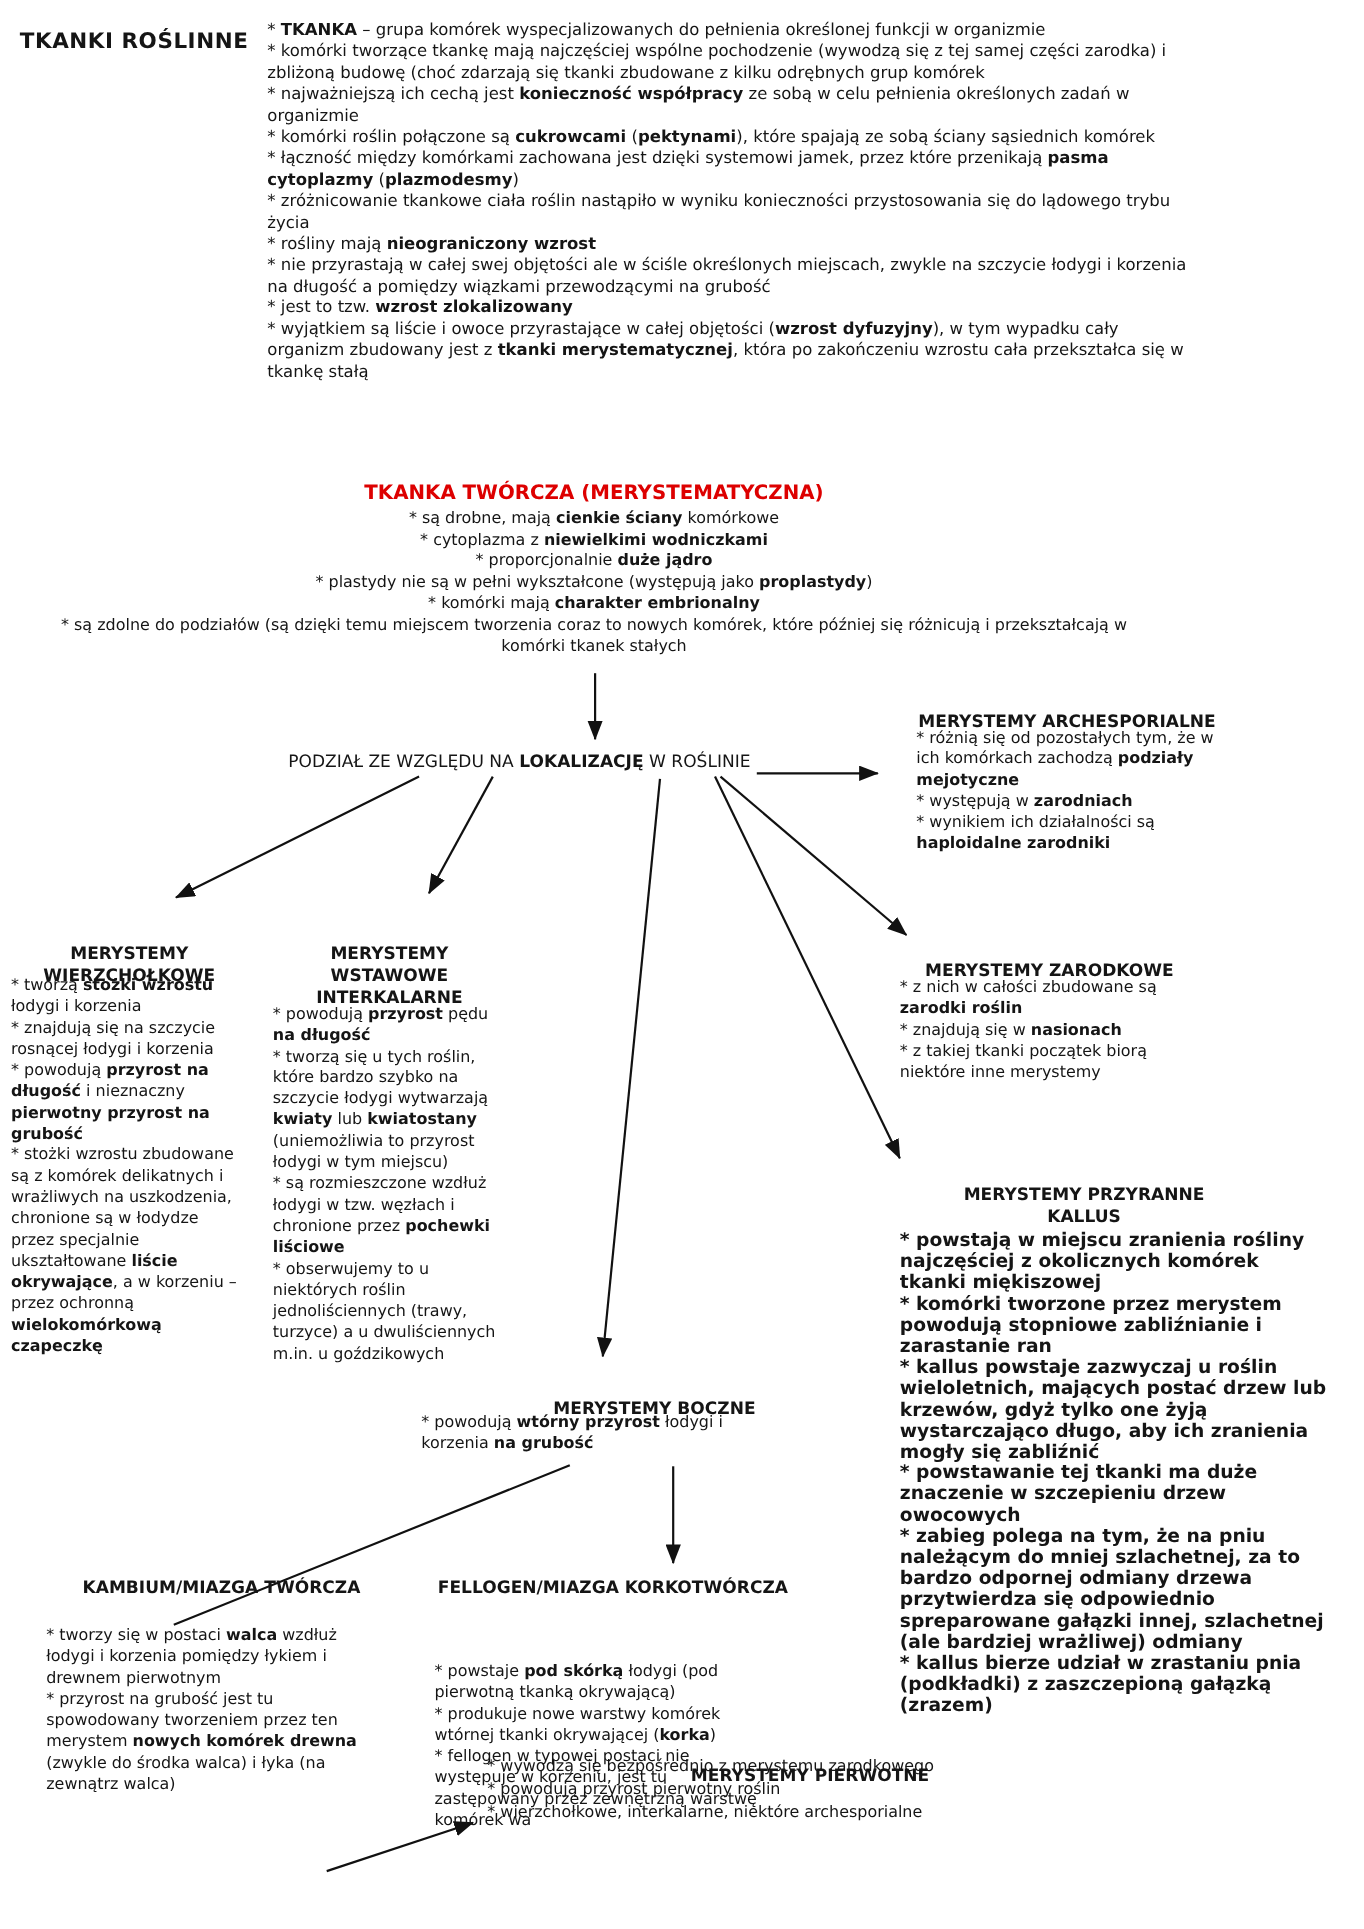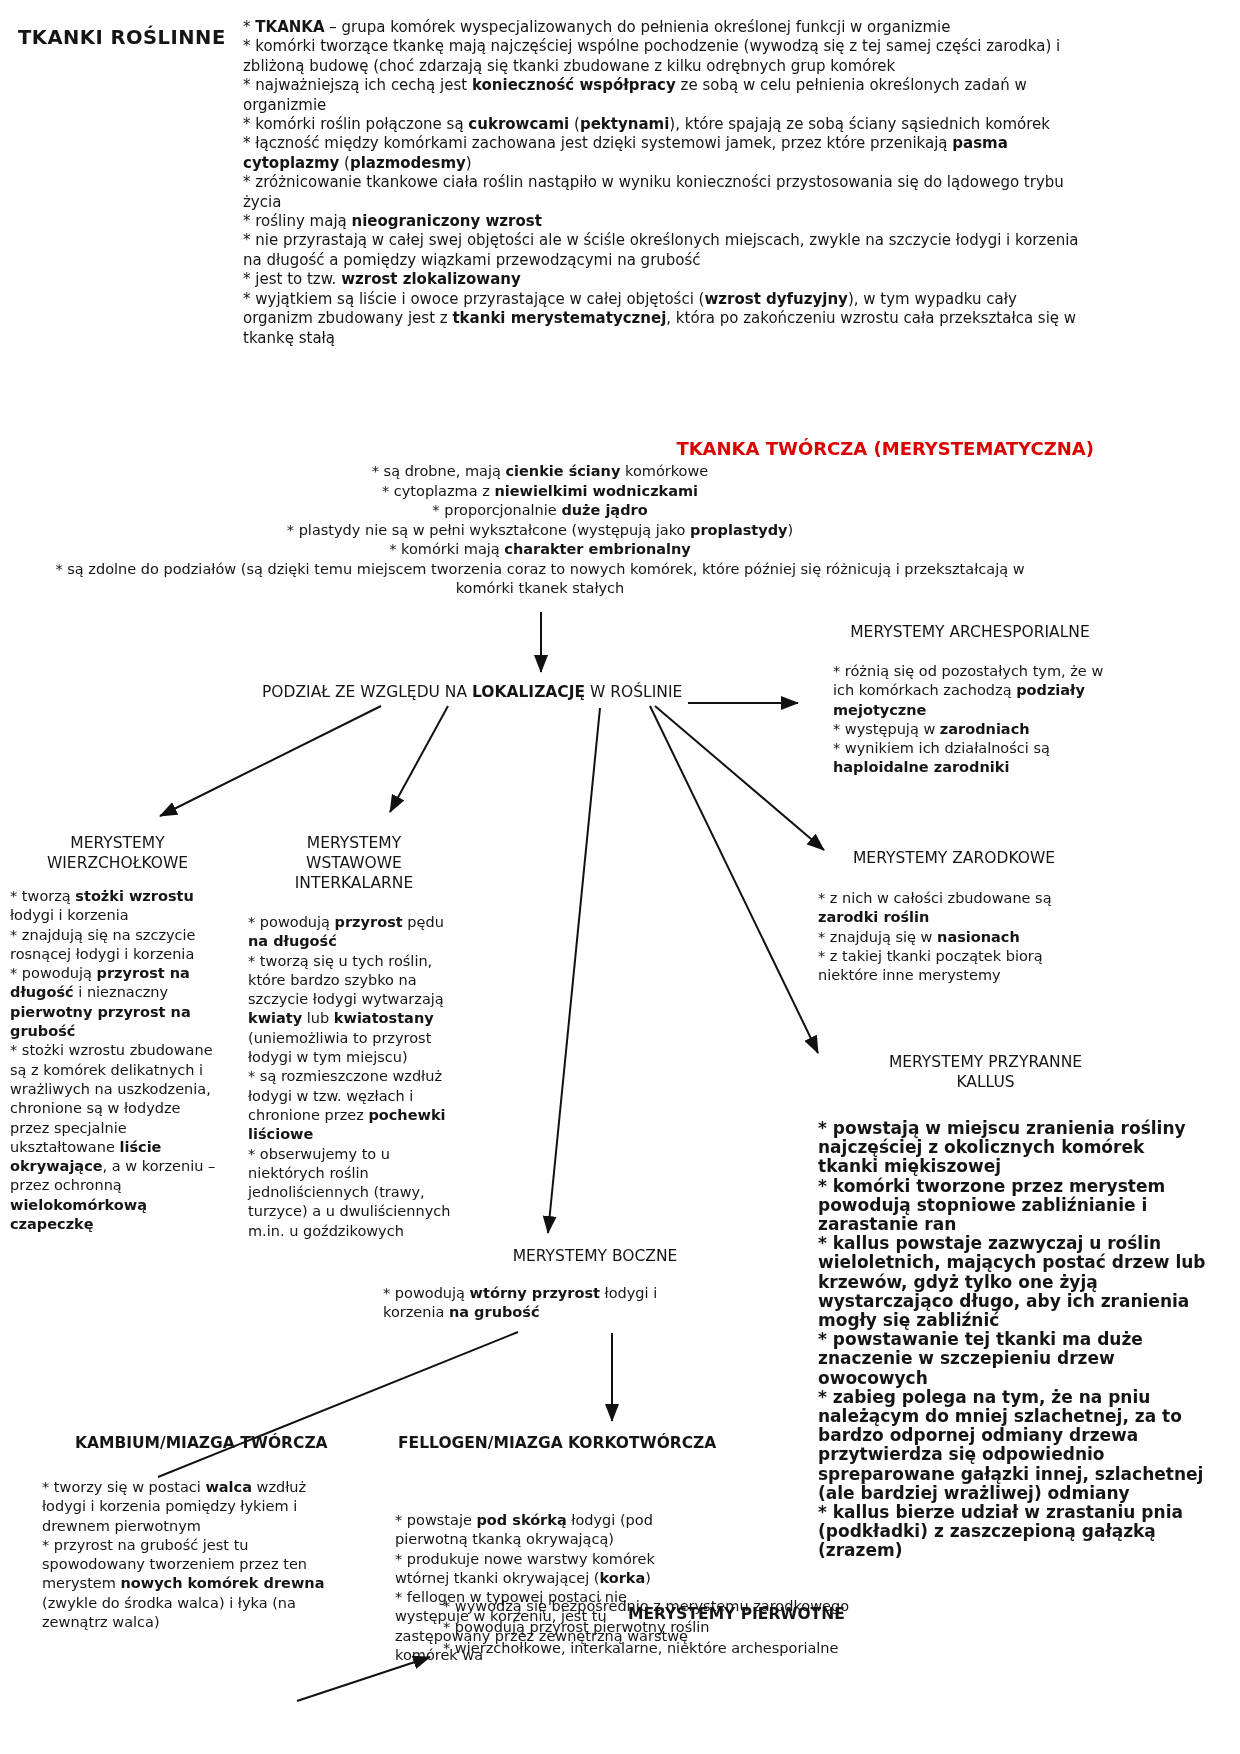--- a/index.html
+++ b/index.html
@@ -5,35 +5,35 @@
   html,body{margin:0;padding:0;}
   body{width:1240px;height:1754px;position:relative;background:#ffffff;
        font-family:"DejaVu Sans","Liberation Sans",sans-serif;color:#151515;}
   .abs{position:absolute;}
   .rich{white-space:nowrap;}
   .pgtitle{font-size:19.5px;font-weight:bold;letter-spacing:.5px;}
   .intro{font-size:15px;line-height:19.4px;}
   .redtitle{font-size:18px;font-weight:bold;text-align:center;}
   .cbullets{font-size:14.5px;line-height:19.5px;text-align:center;}
   .divlabel{font-size:15.5px;}
-  .nhead{font-size:15.5px;font-weight:normal;text-align:center;line-height:20px;}
+  .nhead{font-size:15.5px;font-weight:bold;text-align:center;line-height:20px;margin-top:24px;}
   .nheadL{font-size:15.5px;font-weight:bold;line-height:20px;}
   .nbody{font-size:14.5px;line-height:19.3px;}
   .nbody2{font-size:17px;line-height:19.2px;font-weight:bold;}
   .nbody3{font-size:14.5px;line-height:21px;}
   svg.arrows{position:absolute;left:0;top:0;pointer-events:none;}
 </style>
 </head>
 <body>
 
 <div class="abs pgtitle" style="left:18px;top:26px;">TKANKI ROŚLINNE</div>
 
 <div class="abs rich intro" style="left:243px;top:18px;">* <b>TKANKA</b> – grupa komórek wyspecjalizowanych do pełnienia określonej funkcji w organizmie<br>* komórki tworzące tkankę mają najczęściej wspólne pochodzenie (wywodzą się z tej samej części zarodka) i<br>zbliżoną budowę (choć zdarzają się tkanki zbudowane z kilku odrębnych grup komórek<br>* najważniejszą ich cechą jest <b>konieczność współpracy</b> ze sobą w celu pełnienia określonych zadań w<br>organizmie<br>* komórki  roślin połączone są <b>cukrowcami</b> (<b>pektynami</b>), które spajają ze sobą ściany sąsiednich komórek<br>* łączność między komórkami zachowana jest dzięki systemowi jamek, przez które przenikają <b>pasma<br>cytoplazmy</b> (<b>plazmodesmy</b>)<br>* zróżnicowanie tkankowe ciała roślin nastąpiło w wyniku konieczności przystosowania się do lądowego trybu<br>życia<br>* rośliny mają <b>nieograniczony wzrost</b><br>* nie przyrastają w całej swej objętości ale w ściśle określonych miejscach, zwykle na szczycie łodygi i korzenia<br>na długość a pomiędzy wiązkami przewodzącymi na grubość<br>* jest to tzw. <b>wzrost zlokalizowany</b><br>* wyjątkiem są liście i owoce przyrastające w całej objętości (<b>wzrost dyfuzyjny</b>), w tym wypadku cały<br>organizm zbudowany jest z <b>tkanki merystematycznej</b>, która po zakończeniu wzrostu cała przekształca się w<br>tkankę stałą</div>
 
-<div class="abs redtitle rich" style="left:14px;top:438px;width:1080px;color:#dd0000;text-align:right;">TKANKA TWÓRCZA (MERYSTEMATYCZNA)</div>
+<div class="abs redtitle rich" style="left:0px;top:438px;width:1080px;color:#dd0000;">TKANKA TWÓRCZA (MERYSTEMATYCZNA)</div>
 
 <div class="abs cbullets rich" style="left:0px;top:462px;width:1080px;">* są drobne, mają <b>cienkie ściany</b> komórkowe<br>* cytoplazma z <b>niewielkimi wodniczkami</b><br>* proporcjonalnie <b>duże jądro</b><br>* plastydy nie są w pełni wykształcone (występują jako <b>proplastydy</b>)<br>* komórki mają <b>charakter embrionalny</b><br>* są zdolne do podziałów (są dzięki temu miejscem tworzenia coraz to nowych komórek, które później się różnicują i przekształcają w<br>komórki tkanek stałych</div>
 
 <div class="abs divlabel rich" style="left:262px;top:683px;">PODZIAŁ ZE WZGLĘDU NA <b>LOKALIZACJĘ</b> W ROŚLINIE</div>
 
 <svg class="arrows" width="1240" height="1754" viewBox="0 0 1240 1754">
   <defs>
     <marker id="ah" markerWidth="9" markerHeight="7" refX="8.5" refY="3.5" orient="auto">
       <path d="M0,0 L9,3.5 L0,7 z" fill="#111"></path>
     </marker>

